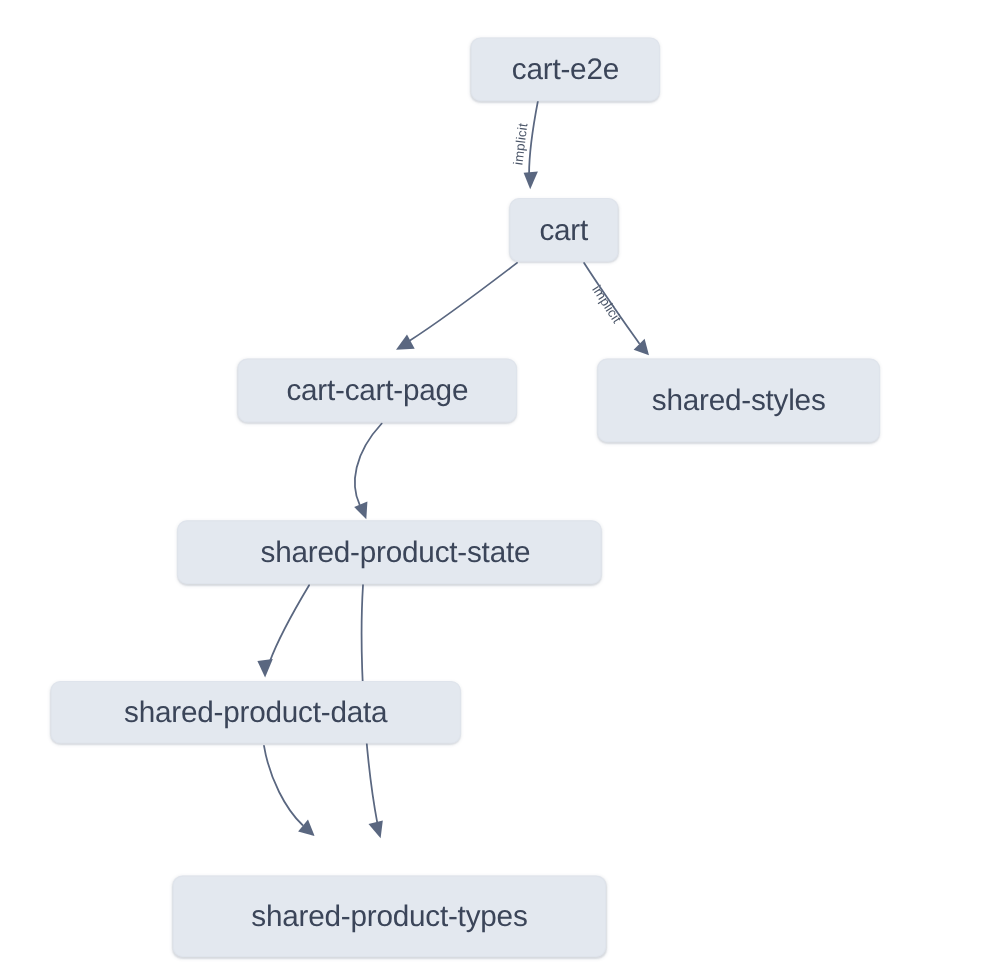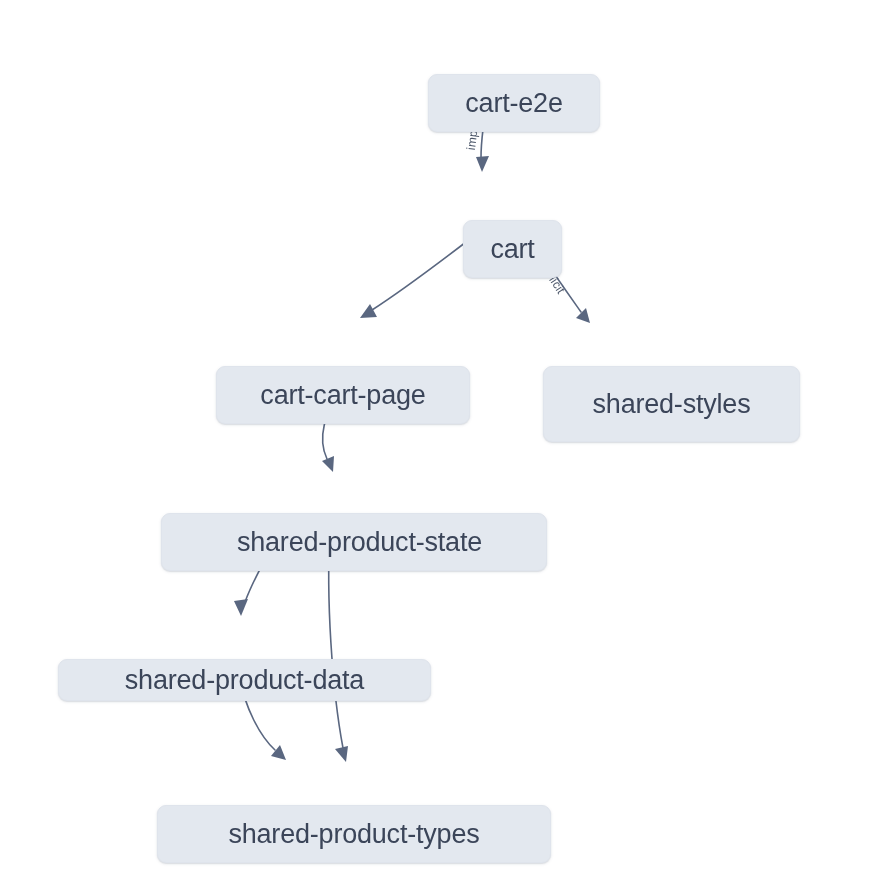--- a/index.html
+++ b/index.html
@@ -49,21 +49,20 @@
     box-sizing: border-box;
     background: #e3e8ef;
     border: 1px solid #dfe4ec;
     border-radius: 9px;
     box-shadow: 0 1px 3px rgba(80, 95, 120, 0.16),
                 0 1px 1px rgba(80, 95, 120, 0.10);
     display: flex;
     align-items: center;
     justify-content: center;
     z-index: 2;
-    margin-top: 40px;
   }
   .node-label {
     font-family: "Liberation Sans", sans-serif;
     font-size: 27px;
     line-height: 1;
     color: #3b4559;
     white-space: nowrap;
     letter-spacing: -0.2px;
   }
 </style>
@@ -116,21 +115,21 @@
       </div>
       <div class="node" style="left: 216px; top: 326px; width: 254px; height: 58px;">
         <span class="node-label">cart-cart-page</span>
       </div>
       <div class="node" style="left: 543px; top: 326px; width: 257px; height: 76px;">
         <span class="node-label">shared-styles</span>
       </div>
       <div class="node" style="left: 161px; top: 473px; width: 386px; height: 58px; padding-left: 11px;">
         <span class="node-label">shared-product-state</span>
       </div>
-      <div class="node" style="left: 58px; top: 619px; width: 373px; height: 42px; align-items: center;">
+      <div class="node" style="left: 46px; top: 619px; width: 373px; height: 57px; align-items: center;">
         <span class="node-label">shared-product-data</span>
       </div>
-      <div class="node" style="left: 157px; top: 765px; width: 394px; height: 58px;">
+      <div class="node" style="left: 157px; top: 796px; width: 394px; height: 74px;">
         <span class="node-label">shared-product-types</span>
       </div>
     </div>
 
 </div>
 
 </body></html>

